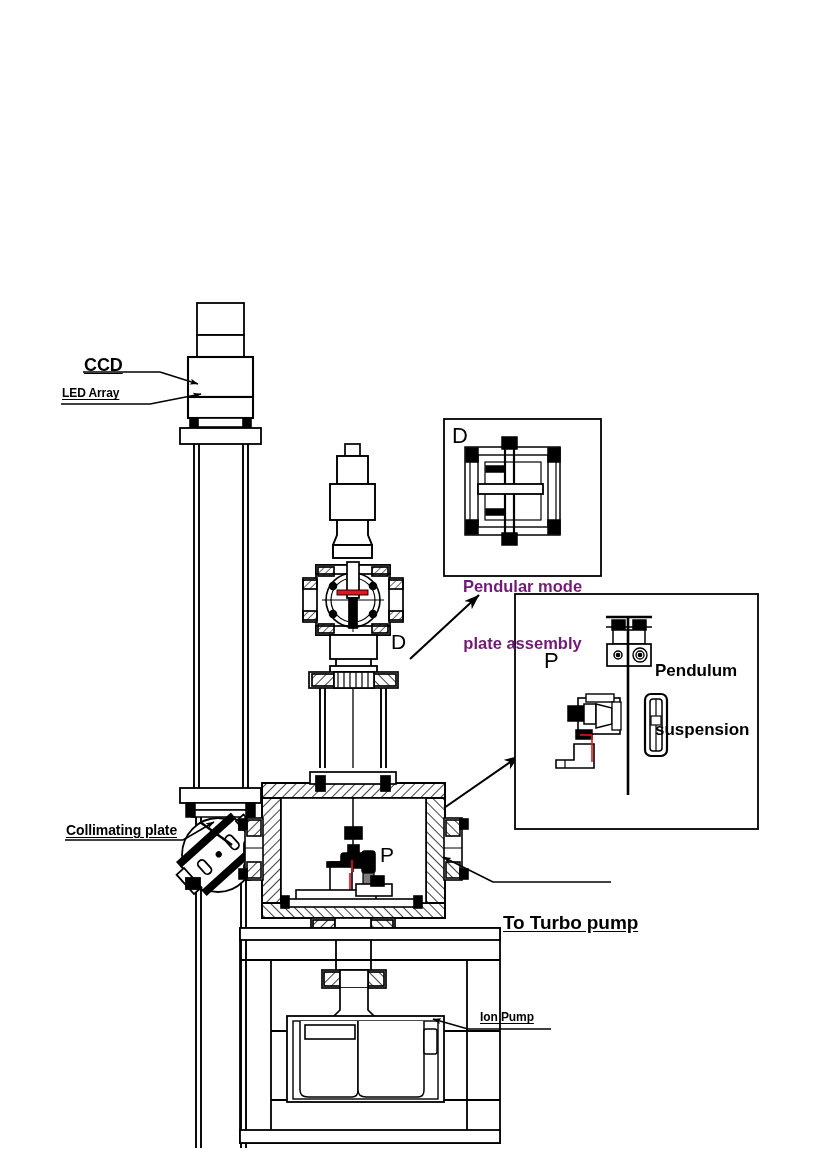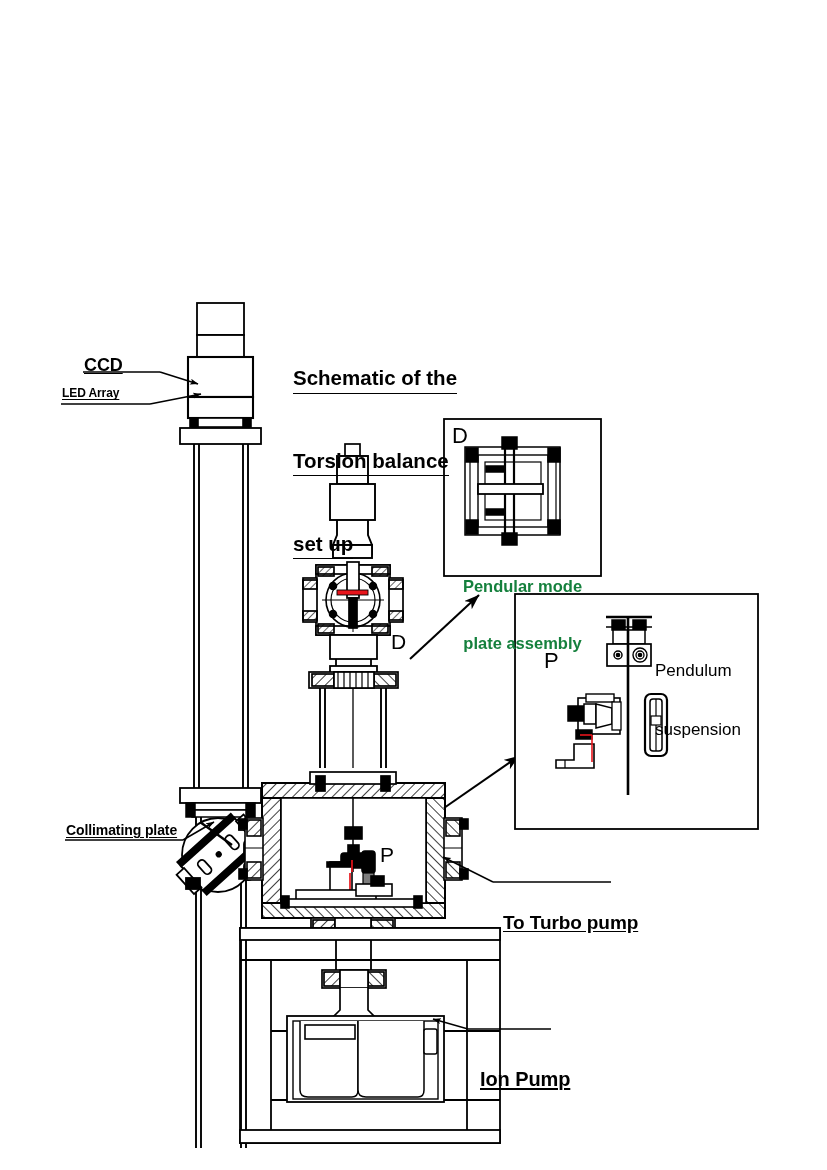--- a/index.html
+++ b/index.html
@@ -63,27 +63,27 @@
     font-size: 21px;
     color: #000;
   }
   .inset-cap {
     position: absolute;
     font-family: "Liberation Sans", sans-serif;
     font-weight: bold;
     font-size: 16.5px;
     line-height: 1.17;
     text-align: center;
-    color: #15803d;
+    color: #701a75;
     white-space: pre;
   }
   .inset-lbl {
     position: absolute;
     font-family: "Liberation Sans", sans-serif;
-    font-weight: normal;
+    font-weight: bold;
     font-size: 17px;
     line-height: 1.15;
     color: #000;
     white-space: pre;
   }
 </style>
 </head>
 <body>
 
 <div id="stage">
@@ -447,35 +447,30 @@
         <line x1="565" y1="760" x2="565" y2="768" stroke-width="1.2"></line>
       </g>
       <g stroke="#e8141b" stroke-width="1.6">
         <line x1="592" y1="735" x2="592" y2="762"></line>
         <line x1="580" y1="735" x2="592" y2="735"></line>
       </g>
 
     </g>
   </svg>
 
-  <div class="title" style="left:293px; top:313px;">
-    <span>Schematic of the</span>
-    <span>Torsion balance</span>
-    <span>set up</span>
-  </div>
 
   <div class="lbl u" style="left:84px; top:355px; font-size:18px;">CCD</div>
 
   <div class="lbl u" style="left:62px; top:387px; font-size:12px;">LED Array</div>
 
   <div class="lbl u" style="left:66px; top:823px; font-size:14px;">Collimating plate</div>
 
   <div class="lbl u" style="left:503px; top:912px; font-size:19px;">To Turbo pump</div>
 
-  <div class="lbl u" style="left:480px; top:1068px; font-size:20px;">Ion Pump</div>
+  <div class="lbl u" style="left:480px; top:1011px; font-size:12px;">Ion Pump</div>
 
   <div class="marker" style="left:391px; top:630px;">D</div>
 
   <div class="marker" style="left:380px; top:843px;">P</div>
 
   <div class="marker" style="left:452px; top:423px; font-size:22px;">D</div>
 
   <div class="marker" style="left:544px; top:648px; font-size:22px;">P</div>
 
   <div class="inset-cap" style="left:444px; top:538px; width:157px;">

